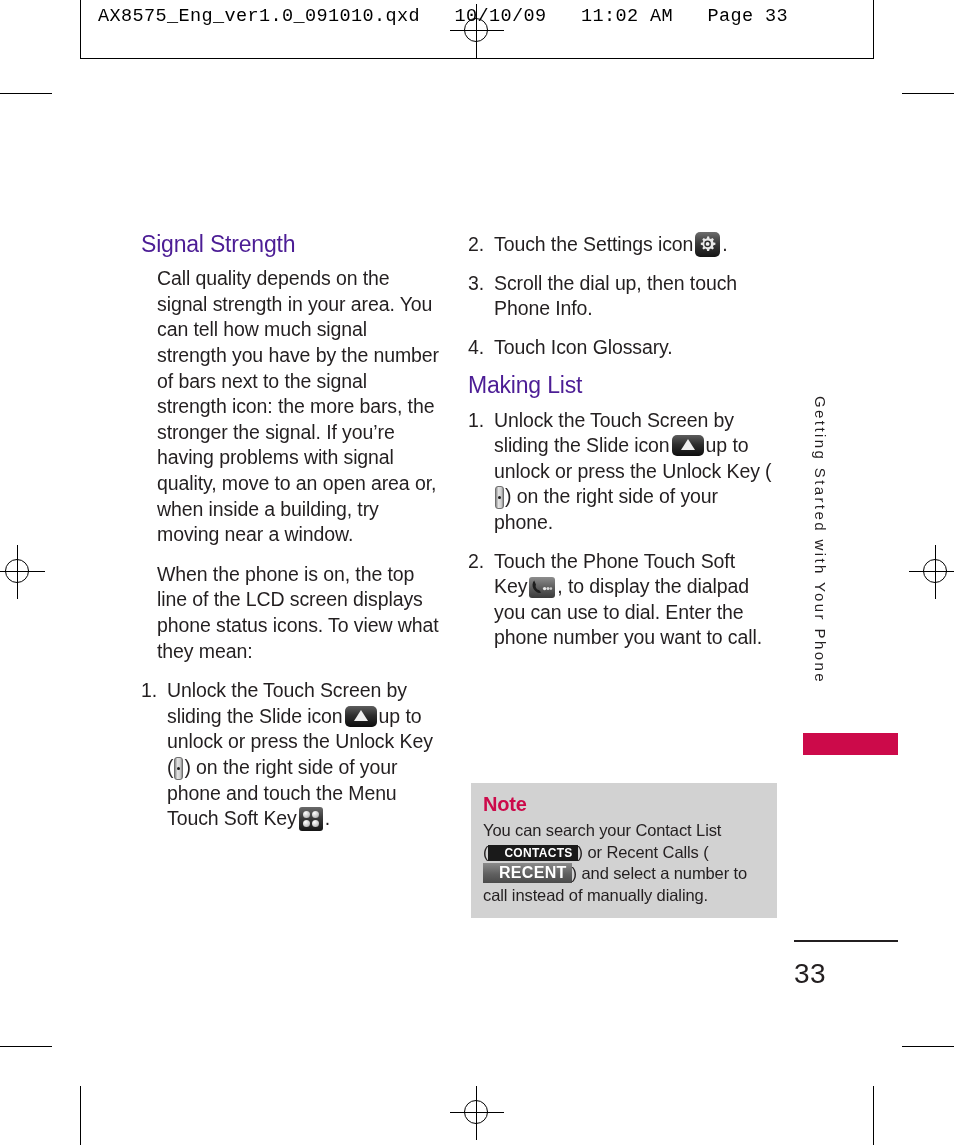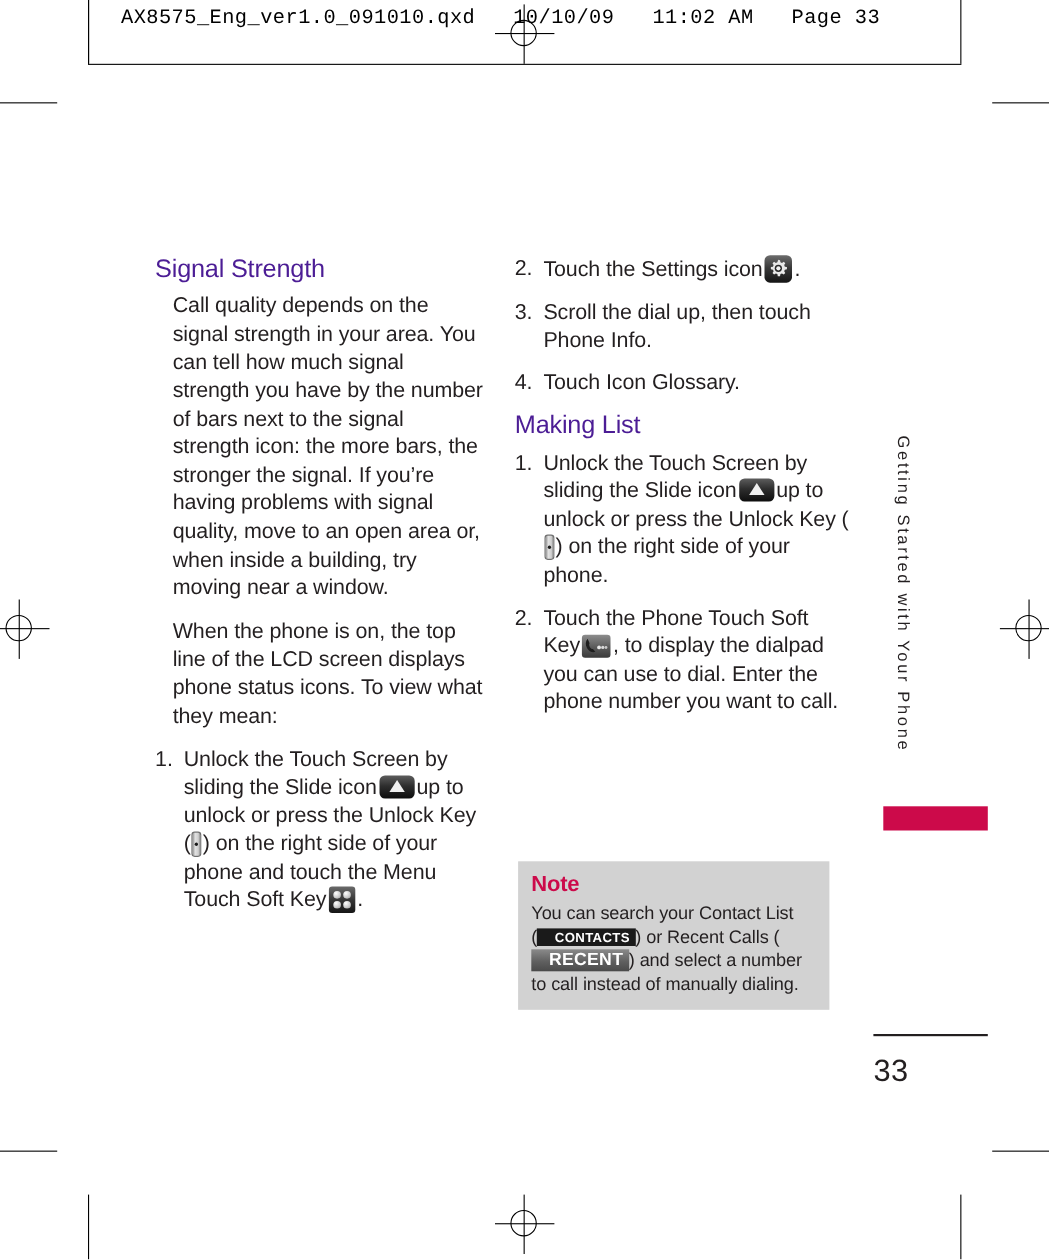--- a/index.html
+++ b/index.html
@@ -47,21 +47,20 @@
   .slug-rule-h { position: absolute; height: 1px; background: #000; }
   .slug-text {
     position: absolute;
     left: 98px;
     top: 6px;
     font-family: "Liberation Mono", monospace;
     font-size: 18.5px;
     letter-spacing: 0.4px;
     color: #000;
     white-space: pre;
-    margin-left: 12px;
   }
 
   
   .page { position: absolute; left: 0; top: 0; width: 954px; height: 1145px; }
 
   .col {
     position: absolute;
     width: 300px;
   }
   .col-left { left: 141px; top: 232px; }
@@ -179,21 +178,21 @@
     margin: 0 2px;
     vertical-align: -5px;
   }
   .ico-phone svg { position: absolute; left: 2px; top: 2px; }
 
   
   .note {
     position: absolute;
     left: 471px;
     top: 783px;
-    width: 283px;
+    width: 306px;
     background: #d2d2d2;
     padding: 10px 12px 12px 12px;
     box-sizing: border-box;
   }
   .note .note-title {
     font-size: 20px;
     font-weight: bold;
     color: #cc0a4a;
     margin: 0 0 4px 0;
     letter-spacing: -0.2px;

